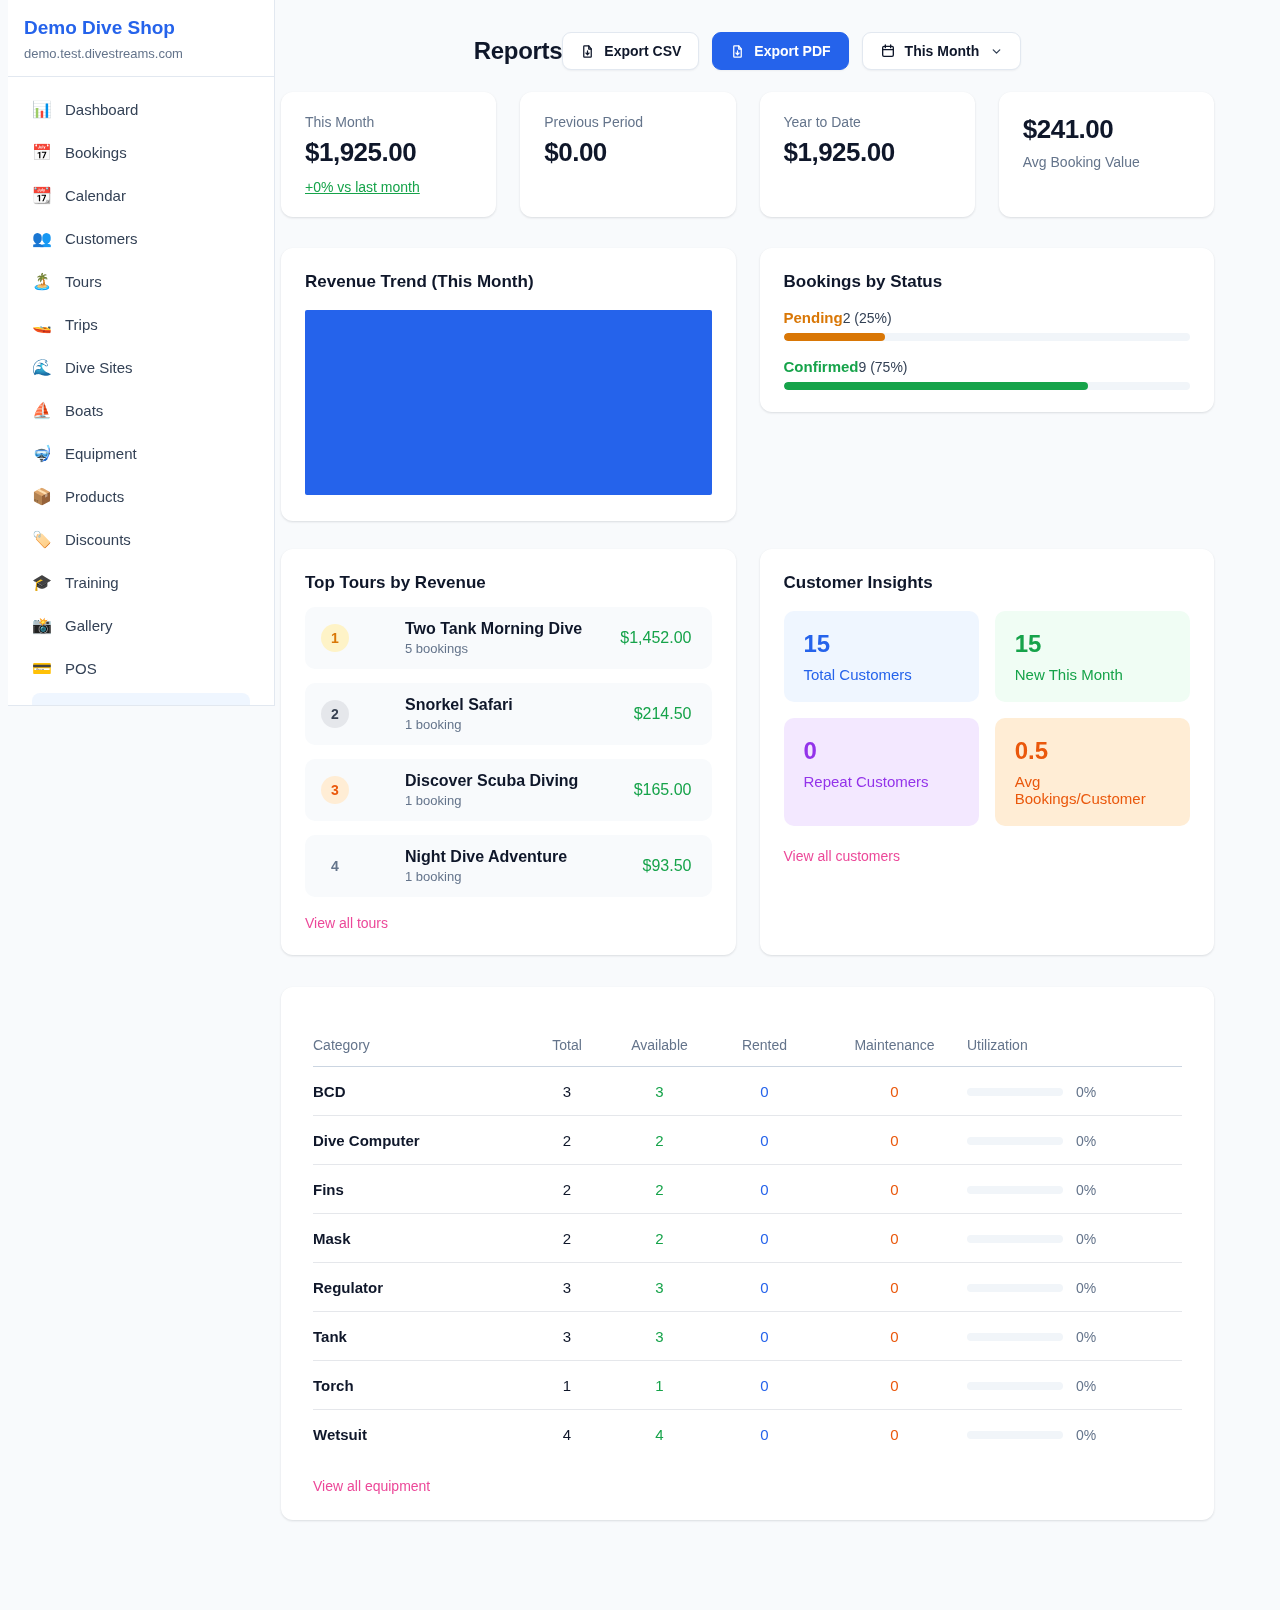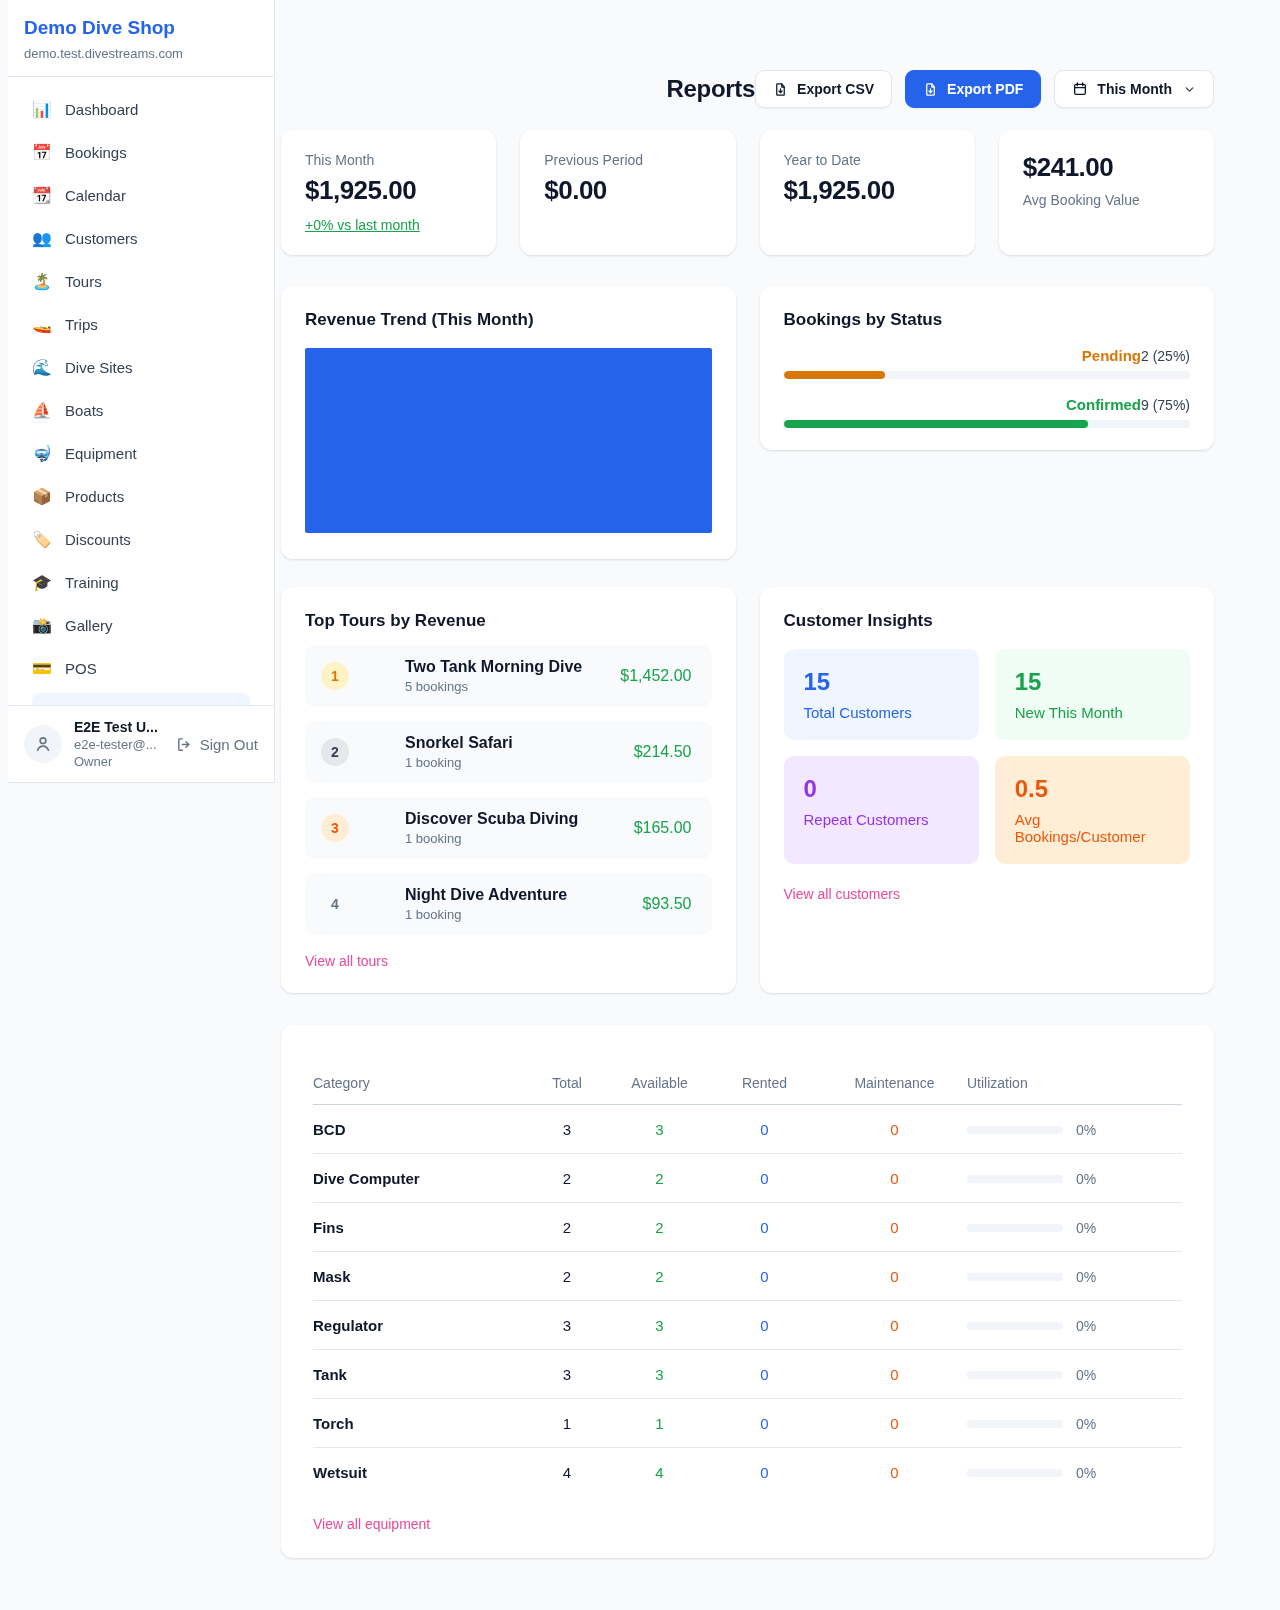--- a/index.html
+++ b/index.html
@@ -32,21 +32,21 @@
     width:38px; height:38px; border-radius:50%; background:#f1f5f9; flex:0 0 38px;
     display:flex; align-items:center; justify-content:center;
   }
   .user-meta { flex:1; min-width:0; }
   .user-name { font-size:14px; font-weight:700; color:#0f172a; white-space:nowrap; }
   .user-email, .user-role { font-size:13px; color:#64748b; margin-top:2px; white-space:nowrap; }
   .signout { display:flex; align-items:center; gap:7px; color:#64748b; font-size:15px; cursor:pointer; white-space:nowrap; }
 
   
   .main { margin-left:249px; padding:32px 66px 32px 32px; }
-  .page-head { display:flex; align-items:center; justify-content:flex-end;margin-top:38px; }
+  .page-head { display:flex; align-items:center; justify-content:center; }
   .page-title { font-size:24px; font-weight:700; letter-spacing:-0.3px; }
   .head-actions { display:flex; gap:13px; }
   .btn {
     display:flex; align-items:center; gap:9px; height:38px; padding:0 17px;
     border-radius:9px; font-size:14px; font-weight:600; cursor:pointer;
     border:1px solid #e2e8f0; background:#fff; color:#0f172a;
     box-shadow:0 1px 2px rgba(15,23,42,.05);
   }
   .btn-primary { background:#2563eb; border-color:#2563eb; color:#fff; }
   .btn .chev { margin-left:2px; }
@@ -65,21 +65,21 @@
   .stat-card.reversed .stat-value { margin-top:0; }
   .stat-card.reversed .stat-label { margin-top:9px; }
 
   .section-title { font-size:17px; font-weight:700; }
 
   
   .charts-row { display:grid; grid-template-columns:1fr 1fr; gap:24px; margin-top:31px; align-items:start; }
   .rev-card { padding:24px 24px 26px; }
   .rev-block { margin-top:18px; height:185px; border-radius:2px; }
   .status-card { padding:24px 24px 22px; }
-  .status-row-label { display:flex; justify-content:flex-end; align-items:baseline; margin-top:17px; }
+  .status-row-label { display:flex; justify-content:flex-start; align-items:baseline; margin-top:17px; }
   .status-name { font-size:15px; font-weight:600; }
   .status-count { font-size:14px; color:#334155; }
   .bar-track { margin-top:7px; height:8px; border-radius:4px; background:#f1f5f9; overflow:hidden; }
   .bar-fill { height:100%; border-radius:4px; }
 
   
   .mid-row { display:grid; grid-template-columns:1fr 1fr; gap:24px; margin-top:28px; }
   .tours-card { padding:24px; }
   .tour-item {
     display:flex; align-items:center; gap:15px; background:#f8fafc;
@@ -187,41 +187,20 @@
       <span class="nav-emoji">📸</span>
       <span class="nav-label">Gallery</span>
     </div>
     <div class="nav-item">
       <span class="nav-emoji">💳</span>
       <span class="nav-label">POS</span>
     </div>
     <div class="nav-active-partial"></div>
   </nav>
 
-  <div class="sb-user">
-    <div class="avatar">
-      <svg width="20" height="20" viewBox="0 0 24 24" fill="none" stroke="#64748b" stroke-width="2" stroke-linecap="round">
-        <circle cx="12" cy="8" r="3.4"></circle>
-          <path d="M5.5 19.5c1.2-3.4 3.7-5 6.5-5s5.3 1.6 6.5 5"></path>
-      </svg>
-    </div>
-    <div class="user-meta">
-      <div class="user-name">E2E Test U...</div>
-      <div class="user-email">e2e-tester@...</div>
-      <div class="user-role">Owner</div>
-    </div>
-    <div class="signout">
-      <svg width="17" height="17" viewBox="0 0 24 24" fill="none" stroke="#64748b" stroke-width="2" stroke-linecap="round" stroke-linejoin="round">
-        <path d="M9 4H5a1 1 0 0 0-1 1v14a1 1 0 0 0 1 1h4"></path>
-          <path d="M14 8l4 4-4 4"></path>
-          <path d="M18 12H9"></path>
-      </svg>
-      <span>Sign Out</span>
-    </div>
-  </div>
 </aside>
 
 <main class="main">
 
   <div class="page-head">
     <h1 class="page-title">Reports</h1>
     <div class="head-actions">
       <button class="btn">
         <svg width="15" height="15" viewBox="0 0 24 24" fill="none" stroke="#0f172a" stroke-width="2" stroke-linecap="round" stroke-linejoin="round">
           <path d="M14 3H7a1 1 0 0 0-1 1v16a1 1 0 0 0 1 1h10a1 1 0 0 0 1-1V8z"></path>

